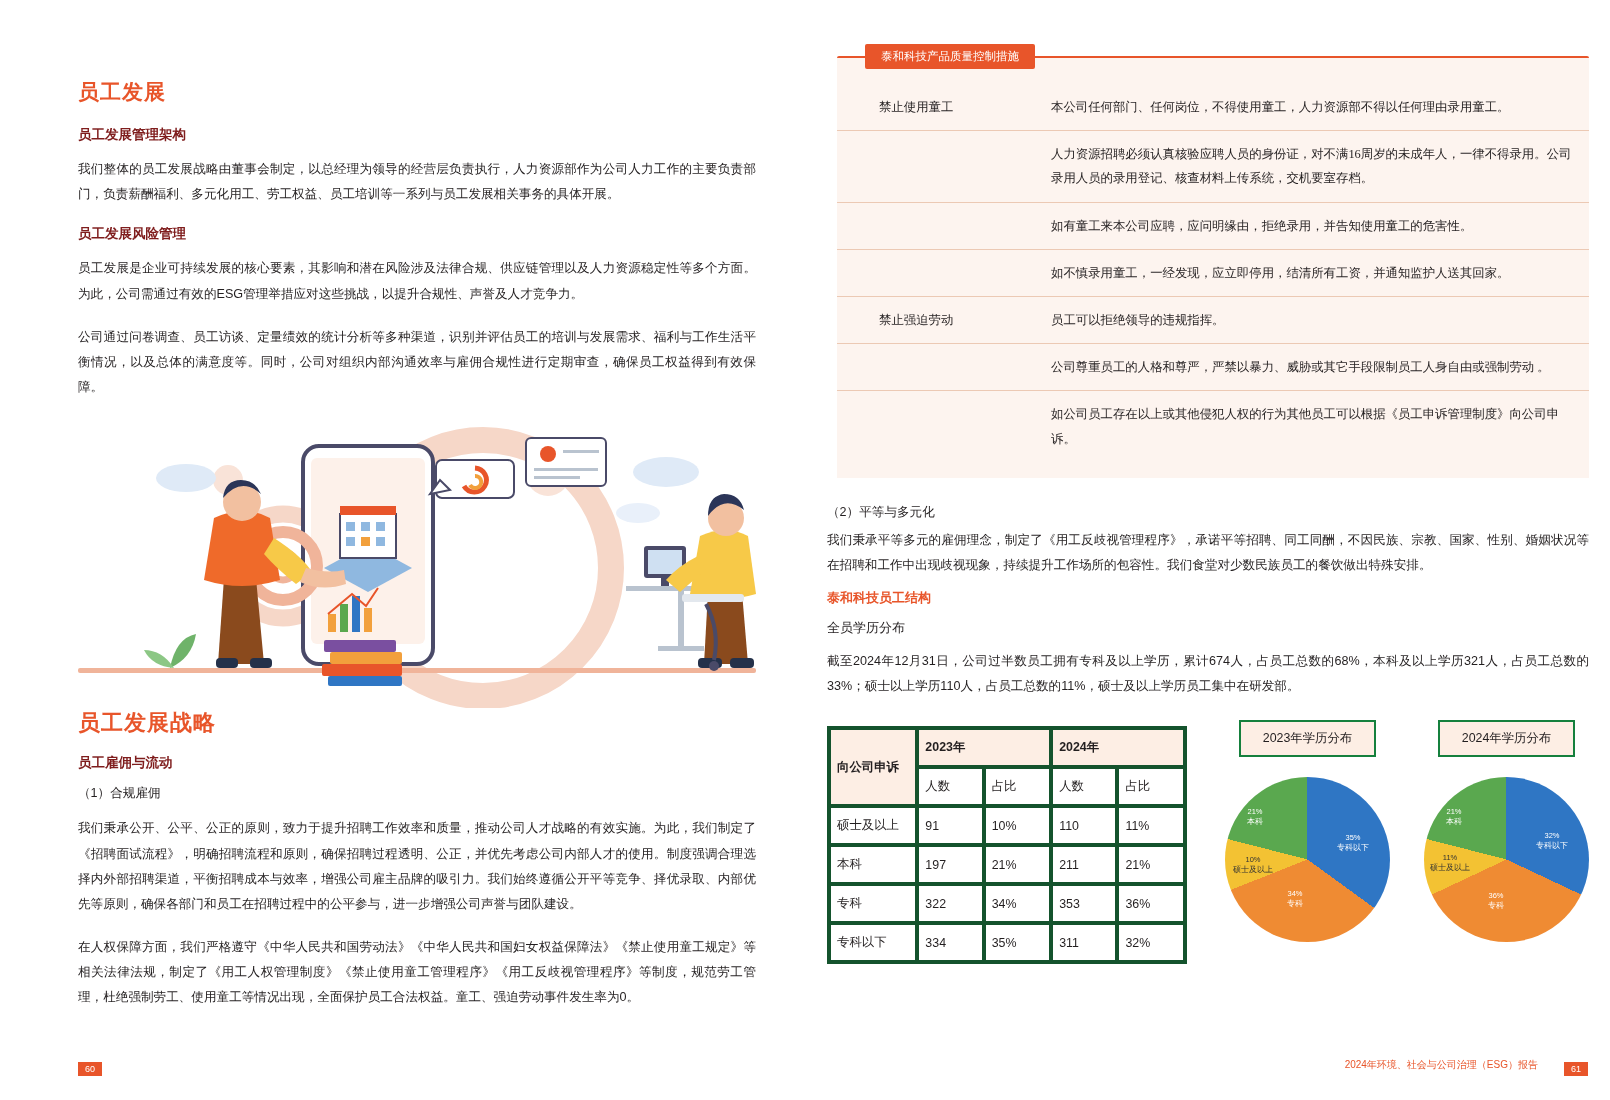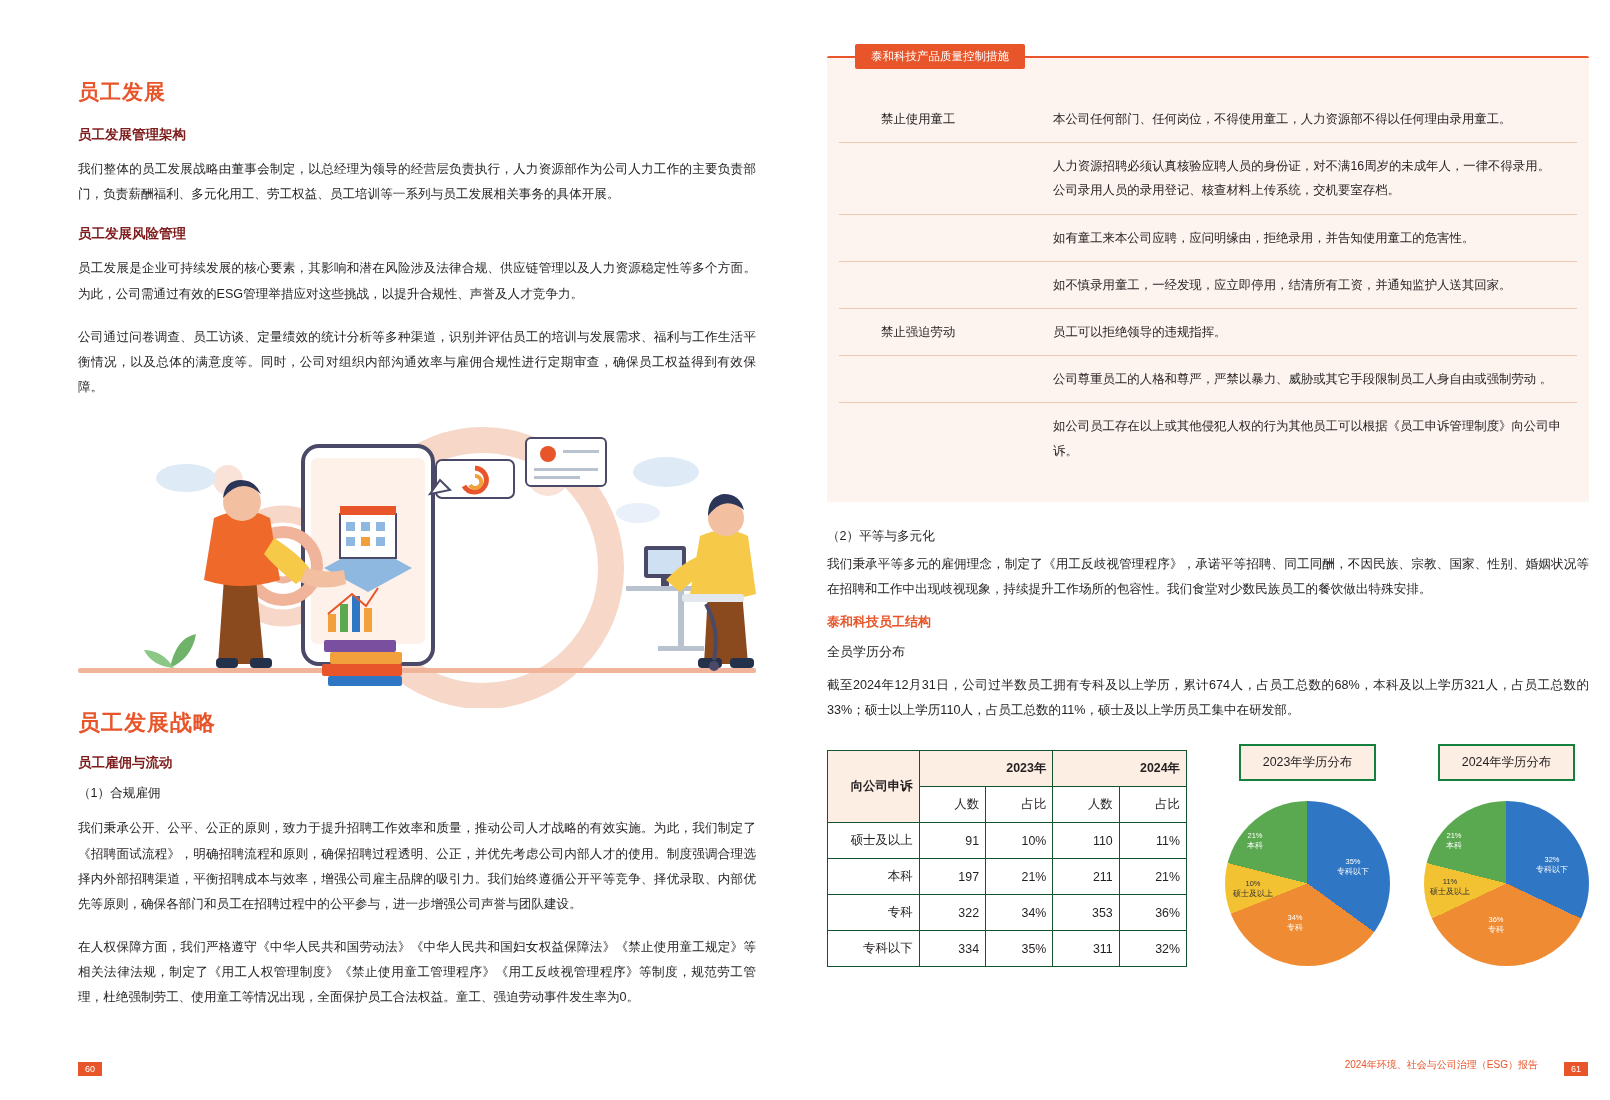--- a/index.html
+++ b/index.html
@@ -34,44 +34,45 @@
   
   .illus{position:relative;width:678px;height:290px;margin:4px 0 0 0;}
 
   
   .rp-inner{position:absolute;left:22px;top:56px;width:762px;}
   .table-card{
     position:relative;
     background:#fdf4ef;
     border-top:2px solid #e8552a;
     border-radius:2px 2px 0 0;
-    padding:12px;
+    padding:0;
+    margin-left:10px;
   }
   .card-tab{
     position:absolute;left:28px;top:-14px;background:#e8552a;color:#fff;
     font-size:11.5px;padding:5px 16px;border-radius:2px;white-space:nowrap;
   }
   .qc-table{width:100%;border-collapse:collapse;margin-top:26px;}
   .qc-table td{
     vertical-align:top;font-size:12.4px;line-height:1.95;padding:11px 16px;color:#231f20;
   }
   .qc-table td.label{width:140px;padding-left:42px;white-space:nowrap;}
-  .qc-table tr td{border-bottom:1px solid #ecc9b4;}
+  .qc-table tr td{border-bottom:1px solid #ecc9b4;font-family:Liberation Serif, serif;}
   .qc-table tr:last-child td{border-bottom:none;}
   .qc-table td.nobord{border-bottom:none;}
   .qc-pad{height:16px;}
 
   .rp-text{font-size:12.6px;line-height:1.95;margin:0;text-align:justify;}
   .rp-h{font-size:13px;color:#e8552a;font-weight:bold;margin:0 0 12px 0;}
   .rp-h2{font-size:13px;color:#231f20;margin:0 0 12px 0;}
 
   
   .stats{border-collapse:collapse;margin-top:6px;}
   .stats td,.stats th{
-    border:1px solid #14532d;font-size:12.4px;text-align:right;padding:9px 6px;font-weight:normal;
+    border:4px solid #14532d;font-size:12.4px;text-align:left;padding:9px 6px;font-weight:normal;
   }
   .stats .hdr{background:#fdeee4;font-weight:bold;}
   .stats .c1{width:96px;}
   .stats .c2,.stats .c3,.stats .c4,.stats .c5{width:62px;}
 
   
   .pie-wrap{position:relative;}
   .pie-title{
     border:2px solid #15803d;background:#fdeee4;font-size:12.4px;text-align:right;
     padding:8px 22px;display:inline-block;

